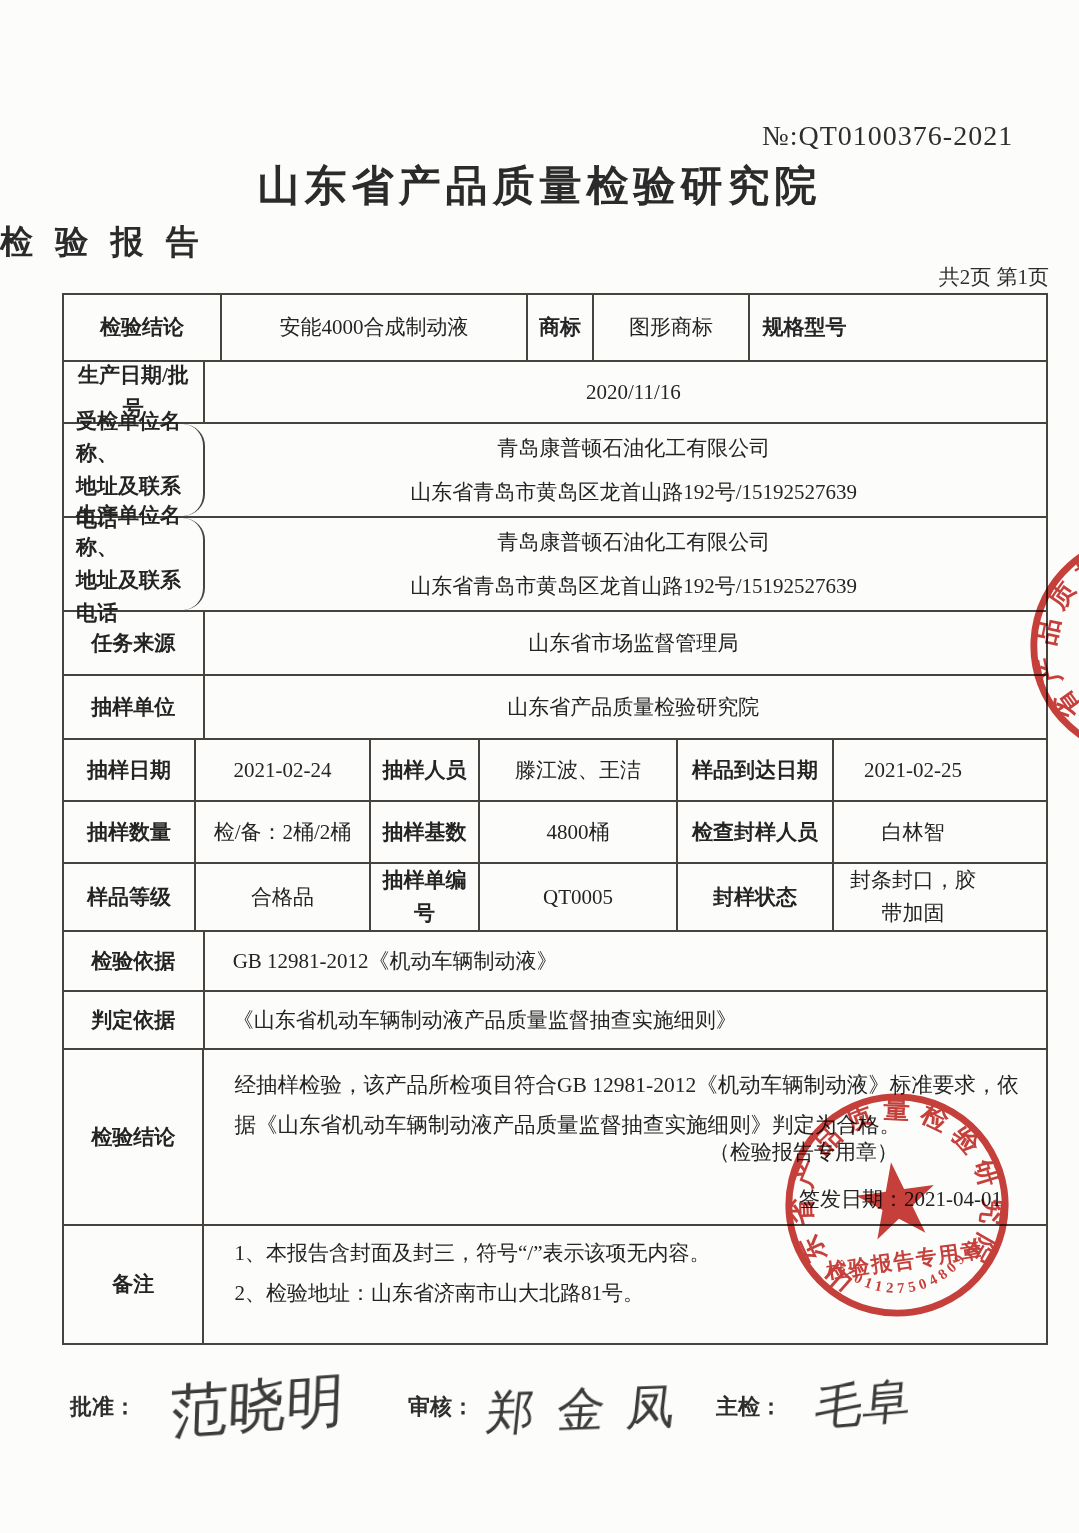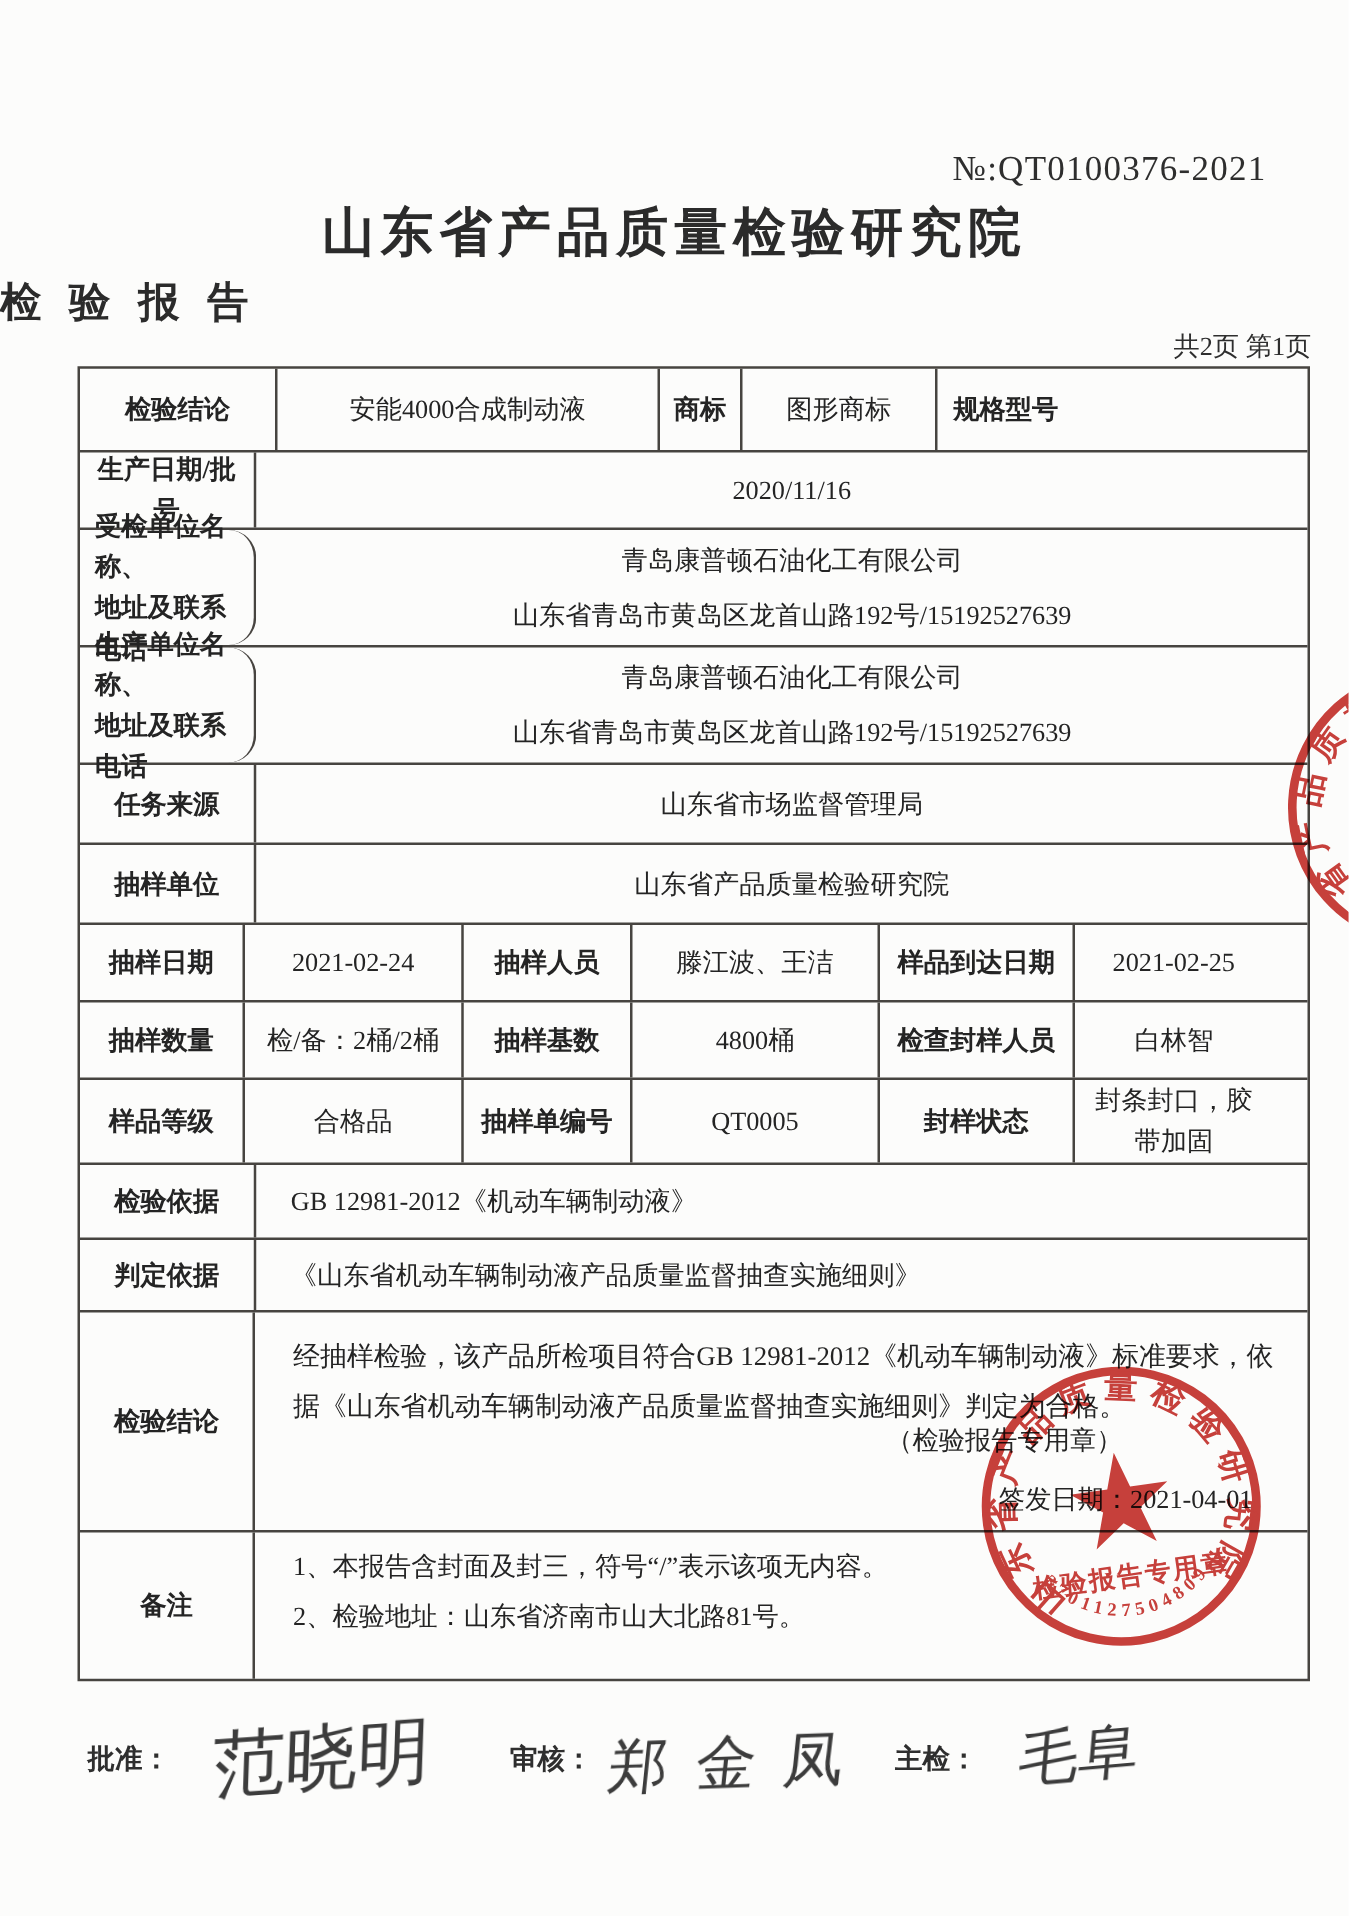--- a/index.html
+++ b/index.html
@@ -23,21 +23,21 @@
         align-items:center;justify-content:center;text-align:center;font-size:21px;line-height:1.55;
         padding:2px 6px;}
   .cell:last-child{border-right:none;}
   .lbl{font-weight:600;}
   .pre{white-space:pre-line;border-radius:22px;}
   .left{align-items:flex-start;text-align:left;padding-left:12px;}
   .units{line-height:2.1;}
   
   .a1{width:158px;} .a2{width:306px;} .a3{width:66px;} .a4{width:156px;} .a5{width:109px;} .a6{width:187px;}
   
-  .b1{width:132px;} .b2{width:175px;} .b3{width:135px;} .b4{width:198px;} .b5{width:156px;} .b6{width:158px;}
+  .b1{width:132px;} .b2{width:175px;} .b3{width:109px;} .b4{width:198px;} .b5{width:156px;} .b6{width:158px;}
   
   .c1{width:158px;} .c2{width:936px;margin-left:16px;}
   
   .h1{height:67px;} .h2{height:62px;} .h3{height:94px;} .h4{height:94px;} .h5{height:64px;}
   .h6{height:64px;} .h7{height:62px;} .h8{height:62px;} .h9{height:68px;} .h10{height:60px;}
   .h11{height:58px;} .h12{height:176px;} .h13{height:117px;}
 
   .conclusion-cell{position:relative;display:block;text-align:left;padding:16px 14px;}
   .conclusion-text{font-size:21.5px;line-height:1.85;}
   .stamp-note{position:absolute;right:148px;top:86px;font-size:21px;}

